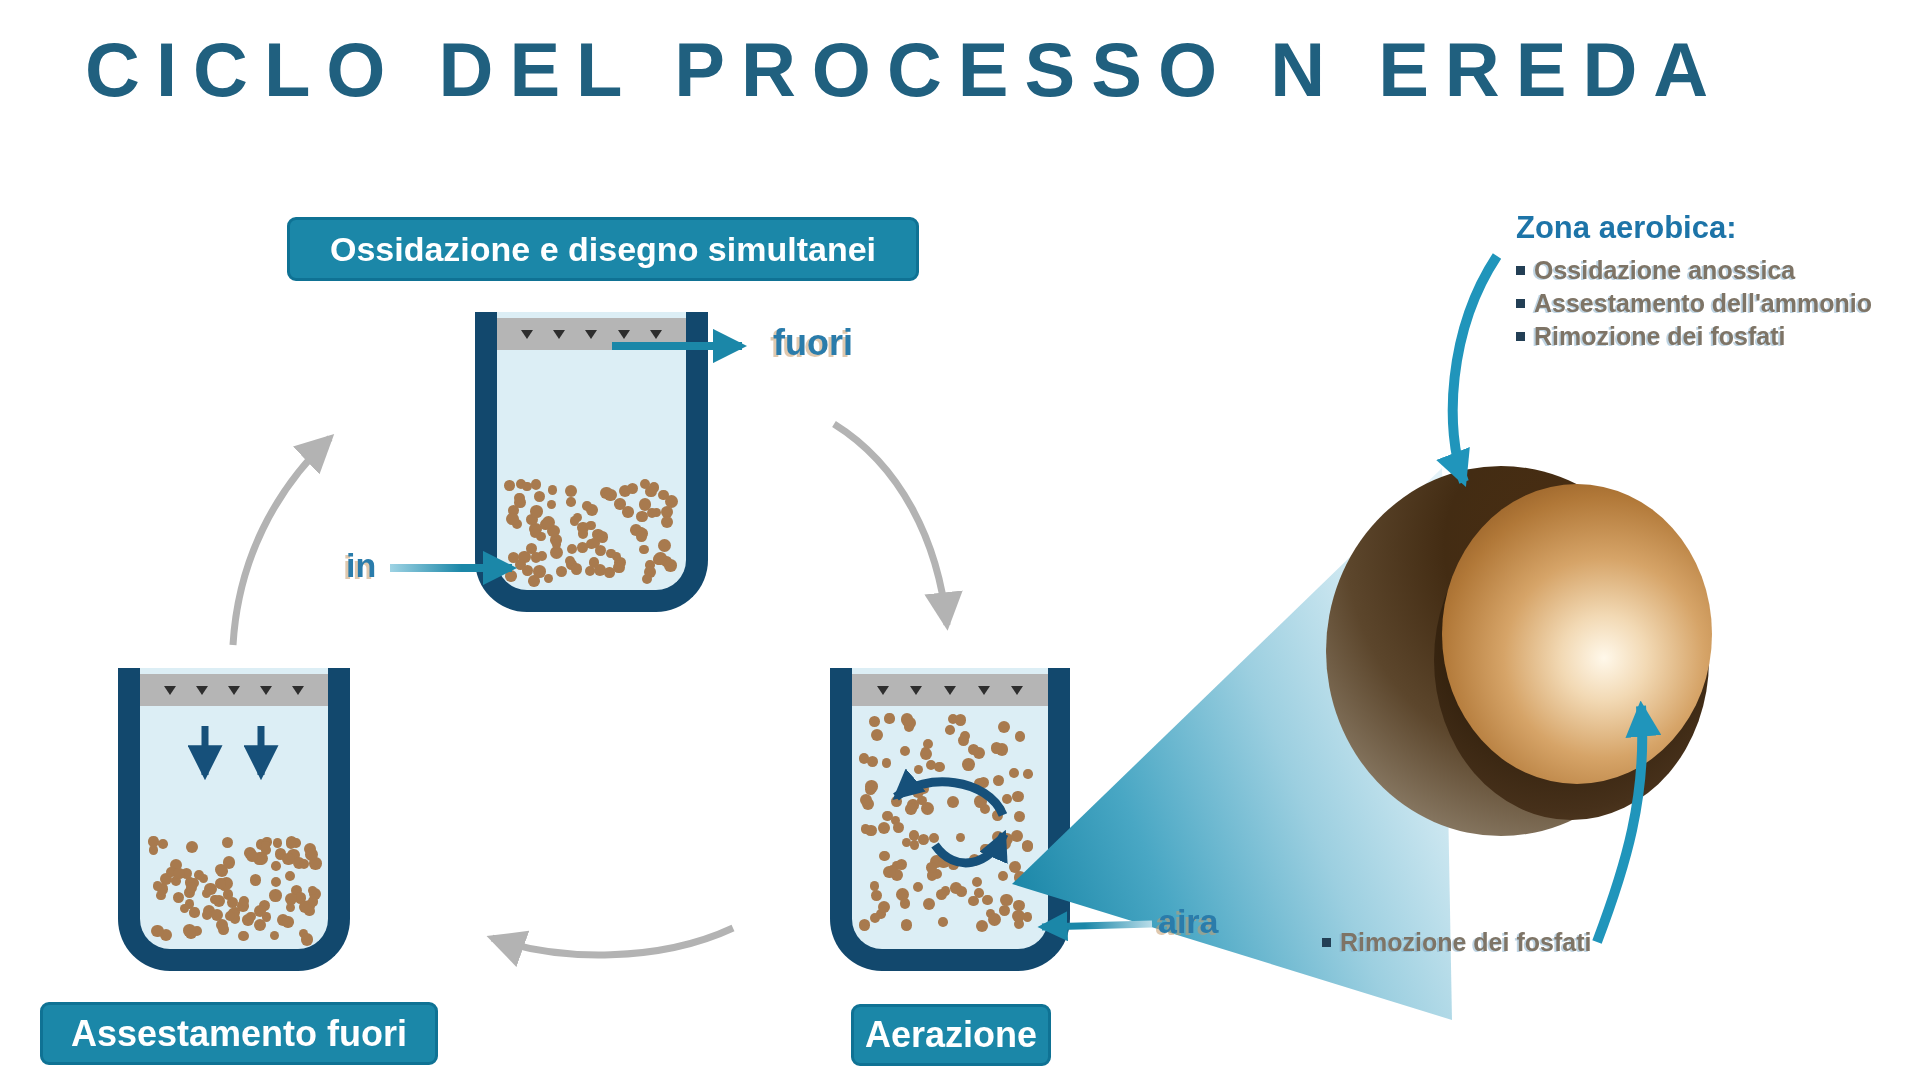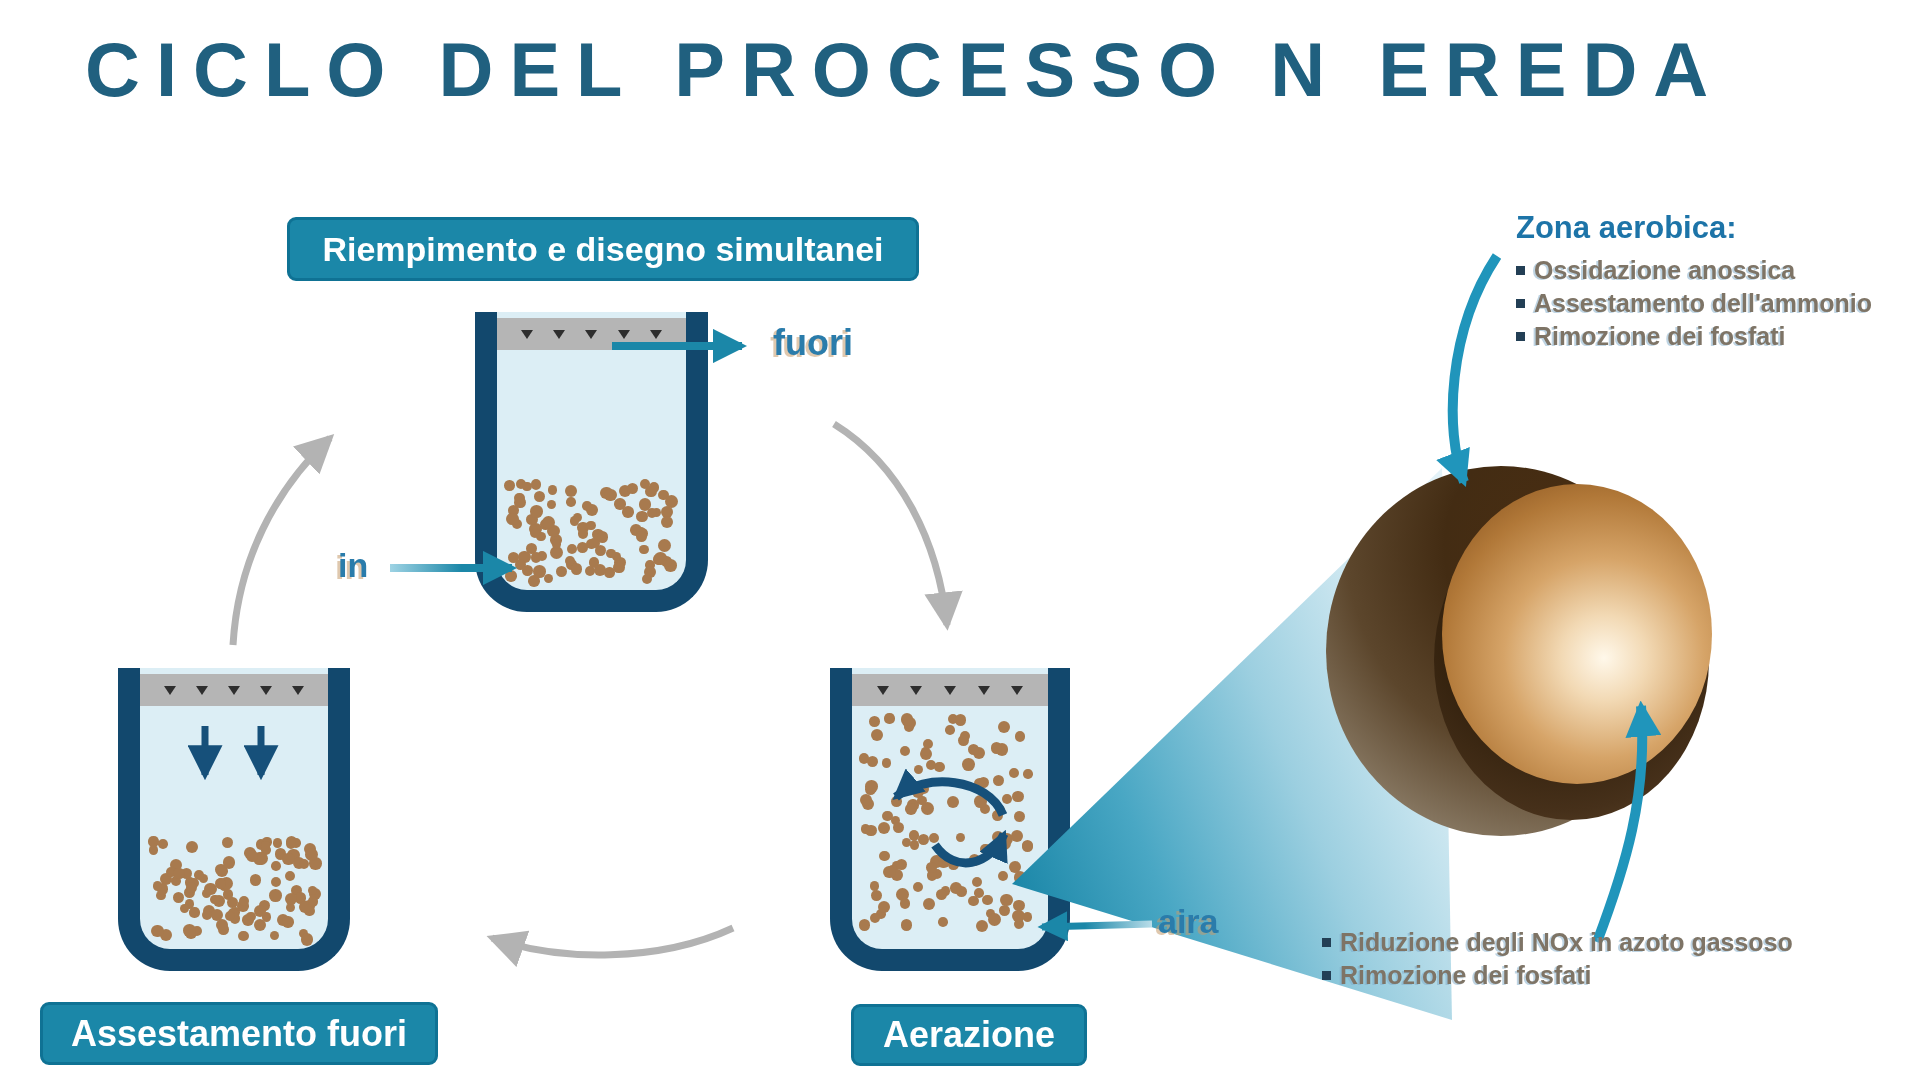--- a/index.html
+++ b/index.html
@@ -463,26 +463,26 @@
     <path d="M1003,815 C988,778 925,772 896,797" fill="none" stroke="#16507a" stroke-width="9" marker-end="url(#mNavy)"></path>
     <path d="M935,845 C955,874 990,866 1004,834" fill="none" stroke="#16507a" stroke-width="9" marker-end="url(#mNavy)"></path>
 
     <path d="M205,726 L205,775" stroke="#16507a" stroke-width="7" fill="none" marker-end="url(#mNavyBig)"></path>
     <path d="M261,726 L261,775" stroke="#16507a" stroke-width="7" fill="none" marker-end="url(#mNavyBig)"></path>
 
     <path d="M1497,256 C1448,330 1444,430 1464,482" fill="none" stroke="#2095bb" stroke-width="10" marker-end="url(#mTealBig)"></path>
     <path d="M1597,942 C1625,868 1648,795 1641,706" fill="none" stroke="#2095bb" stroke-width="10" marker-end="url(#mTealBig)"></path>
   </svg>
 
-  <div class="stage-label z6" style="left:287px;top:217px;width:632px;height:64px;font-size:34px">Riempimento e disegno simultanei</div>
-  <div class="stage-label z6" style="left:851px;top:1004px;width:236px;height:62px;font-size:36px">Aerazione</div>
+  <div class="stage-label z6" style="left:287px;top:217px;width:632px;height:64px;font-size:34px">Ossidazione e disegno simultanei</div>
+  <div class="stage-label z6" style="left:851px;top:1004px;width:200px;height:62px;font-size:36px">Aerazione</div>
   <div class="stage-label z6" style="left:40px;top:1002px;width:398px;height:63px;font-size:36px">Assestamento fuori</div>
 
   <div class="flow-word z6" style="left:773px;top:322px;font-size:36px">fuori</div>
-  <div class="flow-word z6" style="left:338px;top:546px;font-size:34px">in</div>
+  <div class="flow-word z6" style="left:346px;top:546px;font-size:34px">in</div>
   <div class="flow-word z6" style="left:1158px;top:902px;font-size:34px">aira</div>
 
   <div class="zone" style="left:1516px;top:210px">
     <div class="zone-heading">Zona aerobica:</div>
     <div class="bullet-row">
       <span class="bullet-sq"></span>
       <span>Ossidazione anossica</span>
     </div>
     <div class="bullet-row">
       <span class="bullet-sq"></span>
@@ -490,21 +490,17 @@
     </div>
     <div class="bullet-row">
       <span class="bullet-sq"></span>
       <span>Rimozione dei fosfati</span>
     </div>
   </div>
 
   <div class="zone" style="left:1322px;top:926px">
     <div class="bullet-row">
       <span class="bullet-sq"></span>
-      <span>Riduzione degli NOx in azoto gassoso</span>
-    </div>
-    <div class="bullet-row">
-      <span class="bullet-sq"></span>
       <span>Rimozione dei fosfati</span>
     </div>
   </div>
 
 </div>
 
 </body></html>

